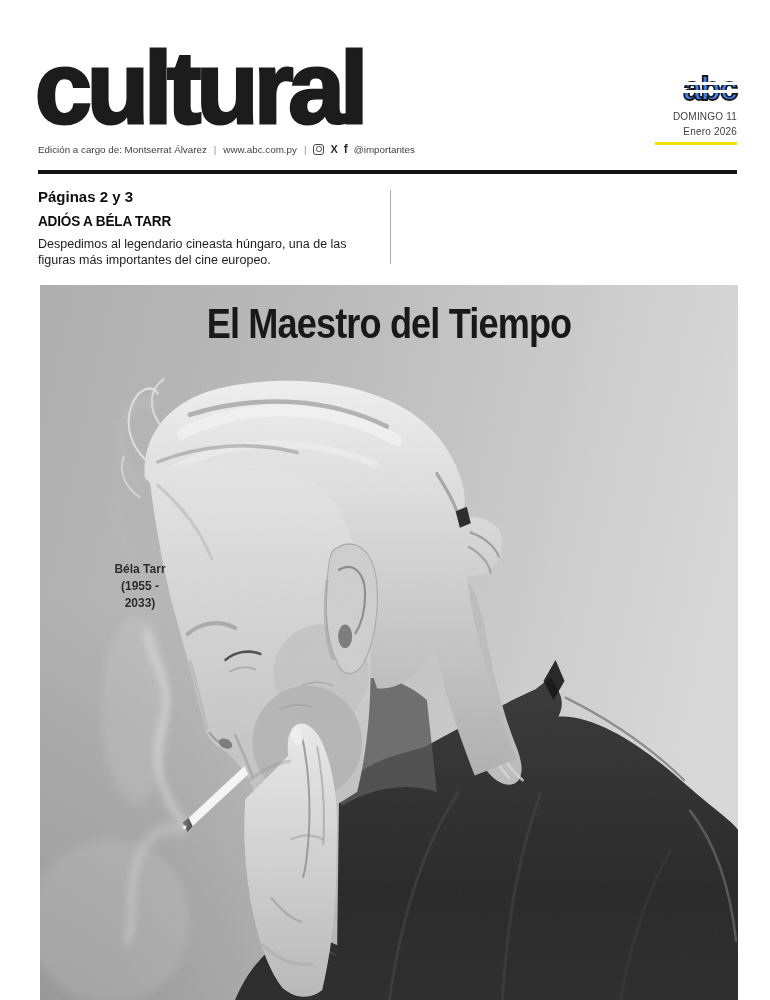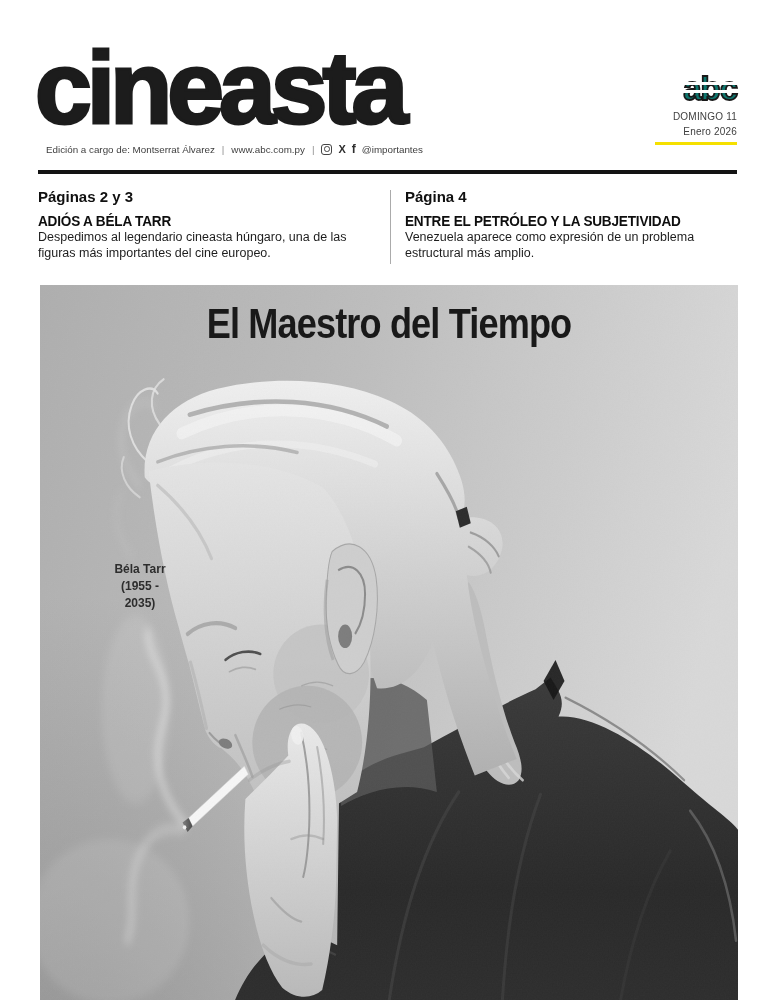--- a/index.html
+++ b/index.html
@@ -10,47 +10,47 @@
   .abs{position:absolute;}
 
   
   #masthead-title{
     left:35px;top:42px;font-size:102px;font-weight:bold;line-height:.92;
     letter-spacing:-5px;color:#1c1c1c;-webkit-text-stroke:3px #1c1c1c;
   }
   #brand{right:33px;top:72px;text-align:right;}
   .brand-logo-wrap{position:relative;display:inline-block;line-height:1;}
   .brand-logo{
-    font-size:33px;font-weight:bold;letter-spacing:-1px;color:#0f766e;
+    font-size:33px;font-weight:bold;letter-spacing:-1px;color:#3b82f6;
     -webkit-text-stroke:1.8px #181818;line-height:1;display:inline-block;
   }
   .brand-stripe{position:absolute;left:-3px;right:-3px;height:2.6px;background:#ffffff;}
   .stripe-a{top:10px;} .stripe-b{top:18px;}
   #brand-date{margin-top:5px;font-size:10px;color:#404040;line-height:1.45;letter-spacing:.2px;}
   #brand-rule{margin-top:3px;margin-left:auto;width:82px;height:2.6px;background:#f5e000;}
 
   
-  #edition-line{left:38px;top:142px;font-size:9.8px;color:#3e3e3e;display:flex;align-items:center;margin-left:8px;}
+  #edition-line{left:38px;top:142px;font-size:9.8px;color:#3e3e3e;display:flex;align-items:center;}
   #edition-line .sep{color:#8f8f8f;margin:0 7px;}
   #edition-line .gap{margin-right:4px;}
   .ig-icon{width:9px;height:9px;border:1.4px solid #454545;border-radius:3px;position:relative;display:inline-block;margin-right:6px;}
   .ig-icon::after{content:"";position:absolute;left:1.8px;top:1.8px;width:3.4px;height:3.4px;border:1.2px solid #454545;border-radius:50%;}
   .x-glyph{font-weight:bold;font-size:11px;color:#2e2e2e;margin-right:6px;}
   .fb-glyph{font-weight:bold;font-size:12px;color:#2e2e2e;margin-right:6px;}
 
   
   #top-rule{left:38px;top:170px;width:699px;height:4px;background:#131313;}
   #teasers{left:38px;top:188px;width:699px;height:94px;}
   .teaser{position:absolute;top:0;}
   .teaser-left{left:0;width:324px;}
   .teaser-right{left:367px;width:340px;}
   #teaser-divider{position:absolute;left:352px;top:2px;height:74px;width:1px;background:#ababab;}
   .kicker{font-size:15px;font-weight:bold;color:#101010;}
   .teaser-headline{margin-top:8px;font-size:14px;font-weight:bold;letter-spacing:-.2px;color:#0e0e0e;transform:scaleX(.97);transform-origin:left;white-space:nowrap;}
-  .teaser-summary{font-size:12.5px;line-height:1.3;color:#1d1d1d;}
+  .teaser-summary{margin-top:7px;font-size:12.5px;line-height:1.3;color:#1d1d1d;}
 
   
   #photo{left:40px;top:285px;width:698px;height:817px;background:#b5b5b5;}
   #photo svg{position:absolute;left:0;top:0;width:100%;height:100%;}
   #feature-headline{position:absolute;left:0;right:0;top:15px;text-align:center;}
   #feature-headline span{
     display:inline-block;font-size:42px;font-weight:bold;letter-spacing:-1px;
     color:#191919;transform:scaleX(.86);transform-origin:center;white-space:nowrap;
   }
   #feature-caption{
@@ -58,21 +58,21 @@
     font-size:12px;font-weight:bold;color:#2d2d2d;line-height:1.4;
   }
   #feature-badge{
     position:absolute;right:2px;bottom:6px;background:#ec4899;color:#ffffff;
     font-size:11px;font-weight:bold;padding:2px 7px;letter-spacing:.2px;
   }
 </style>
 </head>
 <body>
 
-<div class="abs" id="masthead-title">cineasta</div>
+<div class="abs" id="masthead-title">cultural</div>
 
 <div class="abs" id="brand">
   <span class="brand-logo-wrap">
     <span class="brand-logo">abc</span>
     <span class="brand-stripe stripe-a"></span>
     <span class="brand-stripe stripe-b"></span>
   </span>
   <div id="brand-date">
     <div>DOMINGO 11</div>
     <div>Enero 2026</div>
@@ -93,25 +93,20 @@
 
 <div class="abs" id="top-rule"></div>
 
 <div class="abs" id="teasers">
   <div class="teaser teaser-left">
     <div class="kicker">Páginas 2 y 3</div>
     <div class="teaser-headline">ADIÓS A BÉLA TARR</div>
     <div class="teaser-summary">Despedimos al legendario cineasta húngaro, una de las figuras más importantes del cine europeo.</div>
   </div>
   <div id="teaser-divider"></div>
-  <div class="teaser teaser-right">
-    <div class="kicker">Página 4</div>
-    <div class="teaser-headline">ENTRE EL PETRÓLEO Y LA SUBJETIVIDAD</div>
-    <div class="teaser-summary">Venezuela aparece como expresión de un problema estructural más amplio.</div>
-  </div>
 </div>
 
 <div class="abs" id="photo">
   <svg viewBox="0 0 700 693" preserveAspectRatio="none">
     <defs>
       <linearGradient id="bgGrad" x1="0" y1="0" x2="1" y2="0.25">
         <stop offset="0" stop-color="#aeaeae"></stop>
         <stop offset="0.45" stop-color="#bdbdbd"></stop>
         <stop offset="1" stop-color="#d8d8d8"></stop>
       </linearGradient>
@@ -257,17 +252,17 @@
     <rect x="0" y="0" width="700" height="693" filter="url(#grain)" opacity="0.35"></rect>
   </svg>
 
   <div id="feature-headline">
     <span>El Maestro del Tiempo</span>
   </div>
 
   <div id="feature-caption">
     <div>Béla Tarr</div>
     <div>(1955 -</div>
-    <div>2035)</div>
+    <div>2033)</div>
   </div>
 
   <div id="feature-badge">Págs. 2 y 3</div>
 </div>
 
 </body></html>

